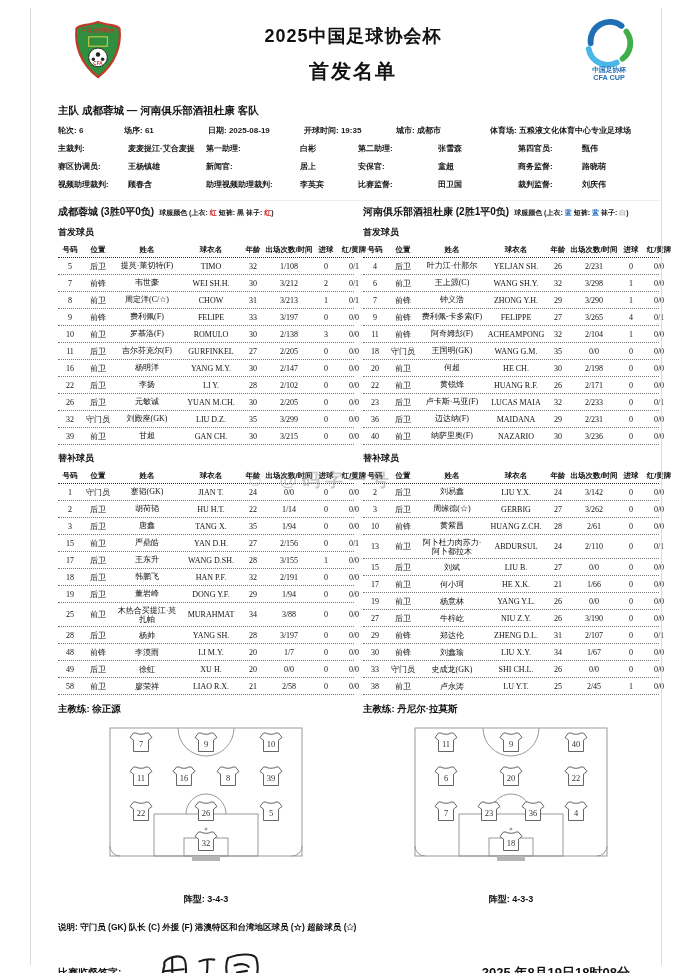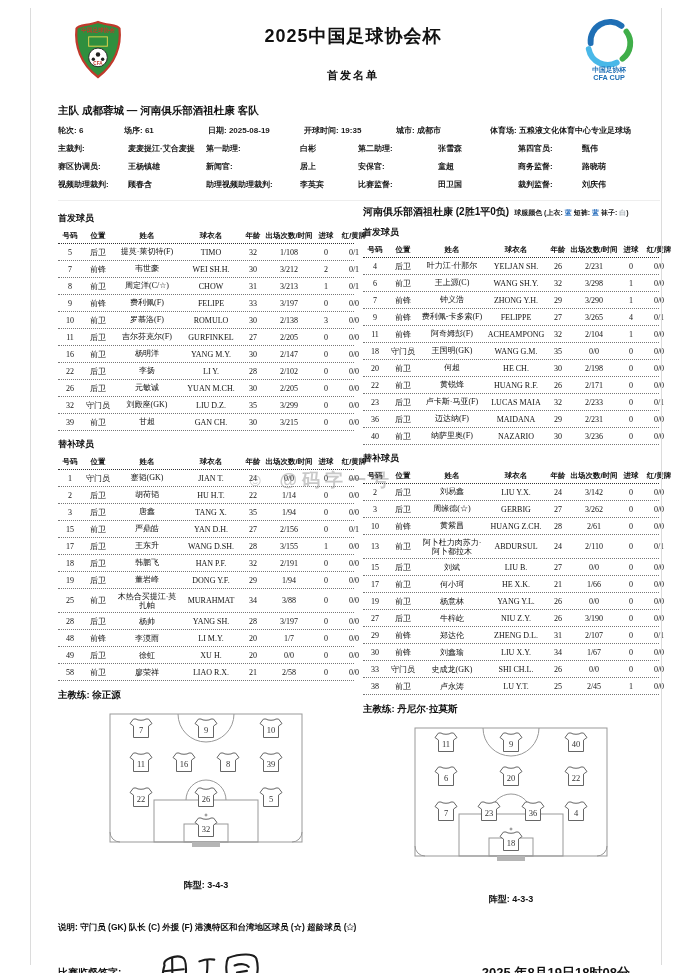--- a/index.html
+++ b/index.html
@@ -5,21 +5,21 @@
   html,body{margin:0;padding:0;background:#e9e9e9;}
   .page{position:relative;width:690px;height:973px;background:#fff;overflow:hidden;
         font-family:"Liberation Sans",sans-serif;color:#111;}
   .edge{position:absolute;top:8px;bottom:8px;width:1px;background:#dcdcdc;}
   .edge.l{left:30px}.edge.r{left:661px}
 
   
   .hdr{display:flex;align-items:flex-start;justify-content:space-between;padding:18px 52px 0 70px;height:78px;}
   .titles{text-align:center;flex:1;padding-top:6px;}
   .t1{font-size:18px;font-weight:bold;letter-spacing:1px;}
-  .t2{font-size:11px;font-weight:bold;margin-top:20px;letter-spacing:2px;}
+  .t2{font-size:20px;font-weight:bold;margin-top:10px;letter-spacing:2px;}
 
   .content{padding:0 30px 0 58px;}
   .matchline{font-size:10.5px;font-weight:bold;margin-top:8px;}
 
   .inforow{display:grid;font-size:8px;font-weight:600;margin-top:7px;color:#1a1a1a;}
   .inforow.r1{grid-template-columns:66px 84px 96px 92px 94px auto;}
   .inforow.rx{grid-template-columns:70px 78px 94px 58px 80px 80px 64px auto;}
   .inforow span{white-space:nowrap;overflow:hidden;}
 
   .teams{display:flex;gap:9px;margin-top:10px;border-top:1px solid #eee;padding-top:4px;}
@@ -123,20 +123,24 @@
         <span>李英宾</span>
         <span>比赛监督:</span>
         <span>田卫国</span>
         <span>裁判监督:</span>
         <span>刘庆伟</span>
       </div>
 
     <div class="teams">
 
       <div class="team">
+        <div class="teamhead">
+          <span class="tname"><span>成都蓉城</span> <span>(3胜0平0负)</span></span>
+          <span class="kit" id="kit-left"><span style="color: rgb(26, 26, 26);">球服颜色 (上衣: </span><span style="color: rgb(204, 32, 32);">红</span><span style="color: rgb(26, 26, 26);"> 短裤: </span><span style="color: rgb(51, 51, 51);">黑</span><span style="color: rgb(26, 26, 26);"> 袜子: </span><span style="color: rgb(204, 32, 32);">红</span><span style="color: rgb(26, 26, 26);">)</span></span>
+        </div>
         <div class="sect">首发球员</div>
         <div class="tbl" id="tbl-left-starters">
             <div class="trow head">
               <span>号码</span>
               <span>位置</span>
               <span>姓名</span>
               <span>球衣名</span>
               <span>年龄</span>
               <span>出场次数/时间</span>
               <span>进球</span>

